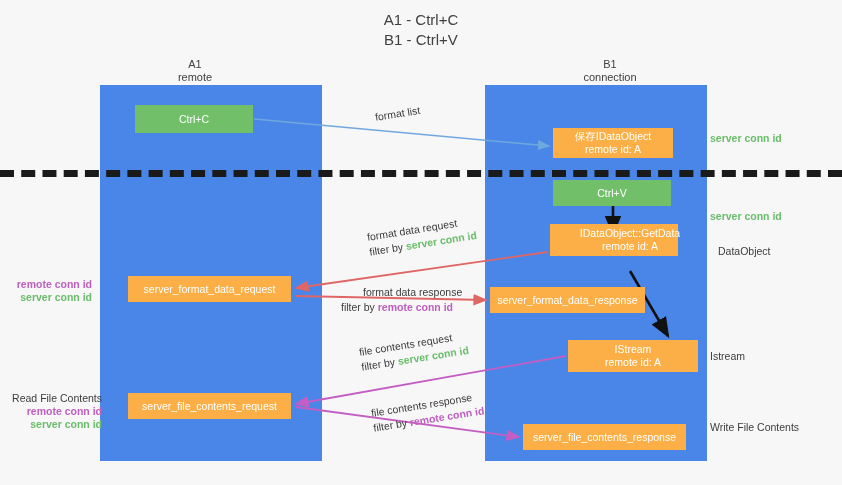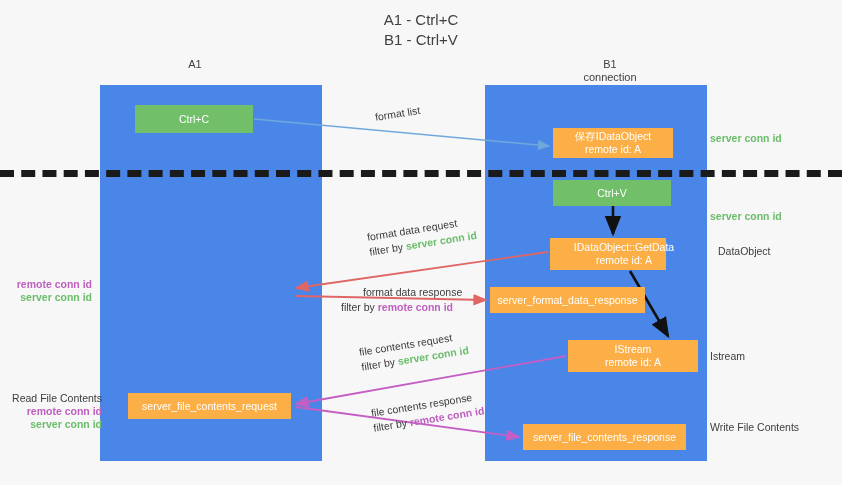--- a/index.html
+++ b/index.html
@@ -44,21 +44,21 @@
     align-items:center;justify-content:center;
     color:#ffffff;font-size:10.5px;line-height:13px;
     text-align:center;padding:2px 4px;
   }
   .green{background:#6aa84f;background:#72bf6a;}
   .orange{background:#fbb042;background:#fbaf46;}
 
   #n-ctrlc{left:135px;top:105px;width:118px;height:28px;}
   #n-save {left:553px;top:128px;width:120px;height:30px;}
   #n-ctrlv{left:553px;top:180px;width:118px;height:26px;}
-  #n-getdata{left:550px;top:238px;width:116px;height:32px;padding-left:36px;}
+  #n-getdata{left:550px;top:224px;width:128px;height:32px;padding-left:36px;}
   #n-fdreq {left:128px;top:276px;width:163px;height:26px;}
   #n-fdres {left:490px;top:287px;width:155px;height:26px;}
   #n-istream{left:568px;top:340px;width:130px;height:32px;}
   #n-fcreq {left:128px;top:393px;width:163px;height:26px;}
   #n-fcres {left:523px;top:424px;width:163px;height:26px;}
 
   
   .side{font-size:10.5px;line-height:13px;}
   .green-t{color:#5cb85c;color:#6abd6a;font-weight:bold;}
   .magenta-t{color:#c45ec4;color:#bf5fbf;font-weight:bold;}
@@ -90,20 +90,21 @@
 
 <div id="stage">
 
   <div class="abs" id="title">
     <div>A1 - Ctrl+C</div>
     <div>B1 - Ctrl+V</div>
   </div>
 
   <div class="abs lane-head" id="head-a1">
     <div>A1</div>
+    <div>remote</div>
   </div>
   <div class="abs lane-head" id="head-b1">
     <div>B1</div>
     <div>connection</div>
   </div>
 
   <div class="abs lane" id="lane-a1"></div>
   <div class="abs lane" id="lane-b1"></div>
 
   <svg id="wires">
@@ -150,20 +151,23 @@
 
   <div class="abs node green" id="n-ctrlv">
     <span>Ctrl+V</span>
   </div>
 
   <div class="abs node orange" id="n-getdata">
     <span>IDataObject::GetData</span>
     <span>remote id: A</span>
   </div>
 
+  <div class="abs node orange" id="n-fdreq">
+    <span>server_format_data_request</span>
+  </div>
 
   <div class="abs node orange" id="n-fdres">
     <span>server_format_data_response</span>
   </div>
 
   <div class="abs node orange" id="n-istream">
     <span>IStream</span>
     <span>remote id: A</span>
   </div>
 

